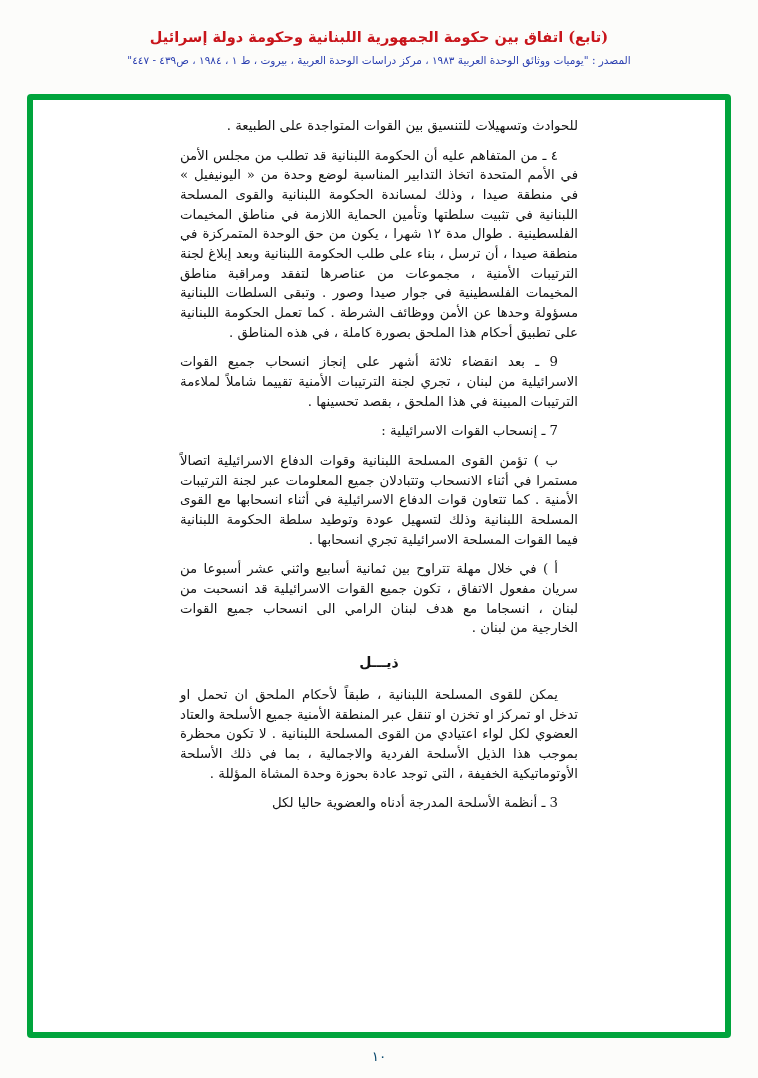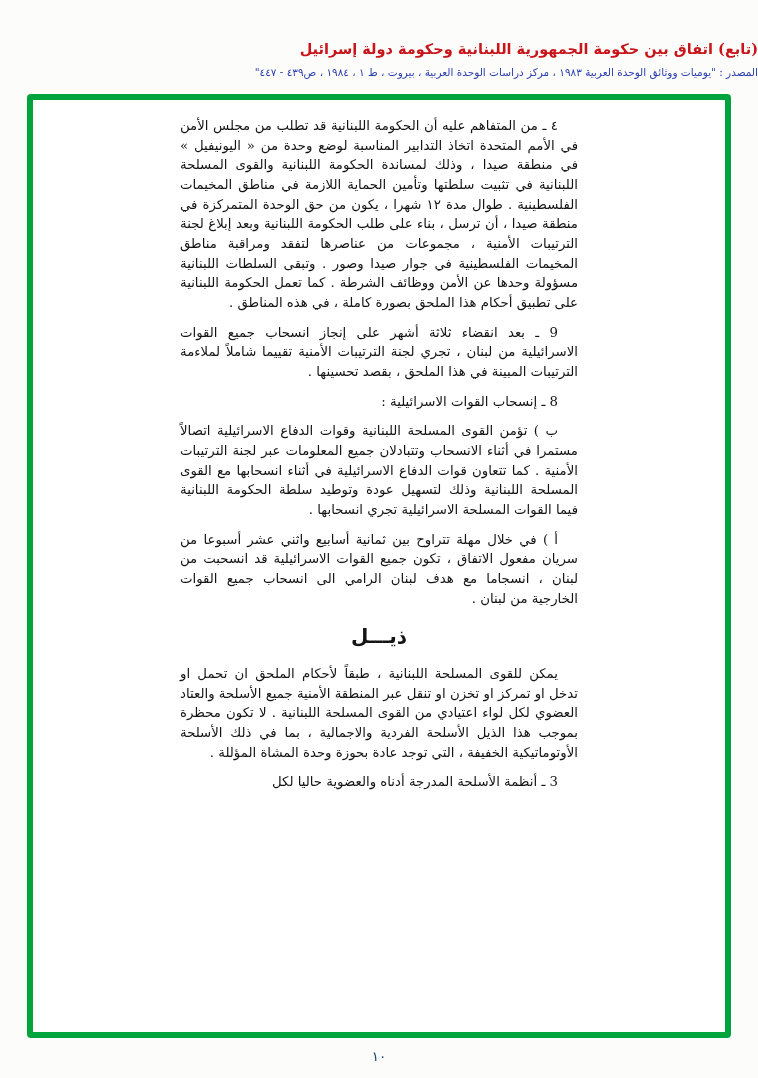--- a/index.html
+++ b/index.html
@@ -8,21 +8,22 @@
   }
   body {
     width: 758px;
     height: 1078px;
     position: relative;
     background: #fcfcfa;
     font-family: "DejaVu Serif", "DejaVu Sans", serif;
     overflow: hidden;
   }
   .doc-header {
-    padding-top: 40px;
+    padding-top: 28px;
+    text-align: center;
     direction: rtl;
   }
   .doc-title {
     color: #c8151b;
     font-weight: bold;
     font-size: 14.5px;
     letter-spacing: 0.2px;
   }
   .doc-source {
     color: #2b3fb0;
@@ -57,21 +58,21 @@
   }
   .doc-body p.subhead {
     text-indent: 20px;
     margin-top: 4px;
   }
   .doc-body p.center-head {
     text-align: center;
     font-weight: bold;
     text-indent: 0;
     margin: 14px 0 12px 0;
-    font-size: 20px;
+    font-size: 14px;
   }
   .page-number {
     position: absolute;
     top: 1048px;
     left: 0;
     width: 100%;
     text-align: center;
     font-size: 13.5px;
     color: #0c4a6e;
     direction: rtl;
@@ -80,23 +81,24 @@
 </head>
 <body>
 
 <div class="doc-header">
   <div class="doc-title">(تابع) اتفاق بين حكومة الجمهورية اللبنانية وحكومة دولة إسرائيل</div>
   <div class="doc-source">المصدر :  "يوميات ووثائق الوحدة العربية ١٩٨٣ ، مركز دراسات الوحدة العربية ، بيروت ، ط ١ ، ١٩٨٤ ، ص٤٣٩ - ٤٤٧"</div>
 </div>
 
 <div class="green-frame">
   <div class="doc-body">
+    <p>للحوادث وتسهيلات للتنسيق بين القوات المتواجدة على الطبيعة .</p>
     <p class="indent">٤ ـ من المتفاهم عليه أن الحكومة اللبنانية قد تطلب من مجلس الأمن في الأمم المتحدة اتخاذ التدابير المناسبة لوضع وحدة من « اليونيفيل » في منطقة صيدا ، وذلك لمساندة الحكومة اللبنانية والقوى المسلحة اللبنانية في تثبيت سلطتها وتأمين الحماية اللازمة في مناطق المخيمات الفلسطينية . طوال مدة ١٢ شهرا ، يكون من حق الوحدة المتمركزة في منطقة صيدا ، أن ترسل ، بناء على طلب الحكومة اللبنانية وبعد إبلاغ لجنة الترتيبات الأمنية ، مجموعات من عناصرها لتفقد ومراقبة مناطق المخيمات الفلسطينية في جوار صيدا وصور . وتبقى السلطات اللبنانية مسؤولة وحدها عن الأمن ووظائف الشرطة . كما تعمل الحكومة اللبنانية على تطبيق أحكام هذا الملحق بصورة كاملة ، في هذه المناطق .</p>
     <p class="indent">9 ـ بعد انقضاء ثلاثة أشهر على إنجاز انسحاب جميع القوات الاسرائيلية من لبنان ، تجري لجنة الترتيبات الأمنية تقييما شاملاً لملاءمة الترتيبات المبينة في هذا الملحق ، بقصد تحسينها .</p>
-    <p class="subhead">8 ـ إنسحاب القوات الاسرائيلية :</p>
+    <p class="subhead">7 ـ إنسحاب القوات الاسرائيلية :</p>
     <p class="indent">ب ) تؤمن القوى المسلحة اللبنانية وقوات الدفاع الاسرائيلية اتصالاً مستمرا في أثناء الانسحاب وتتبادلان جميع المعلومات عبر لجنة الترتيبات الأمنية . كما تتعاون قوات الدفاع الاسرائيلية في أثناء انسحابها مع القوى المسلحة اللبنانية وذلك لتسهيل عودة وتوطيد سلطة الحكومة اللبنانية فيما القوات المسلحة الاسرائيلية تجري انسحابها .</p>
     <p class="indent">أ ) في خلال مهلة تتراوح بين ثمانية أسابيع واثني عشر أسبوعا من سريان مفعول الاتفاق ، تكون جميع القوات الاسرائيلية قد انسحبت من لبنان ، انسجاما مع هدف لبنان الرامي الى انسحاب جميع القوات الخارجية من لبنان .</p>
     <p class="center-head">ذيـــل</p>
     <p class="indent">يمكن للقوى المسلحة اللبنانية ، طبقاً لأحكام الملحق ان تحمل او تدخل او تمركز او تخزن او تنقل عبر المنطقة الأمنية جميع الأسلحة والعتاد العضوي لكل لواء اعتيادي من القوى المسلحة اللبنانية . لا تكون محظرة بموجب هذا الذيل الأسلحة الفردية والاجمالية ، بما في ذلك الأسلحة الأوتوماتيكية الخفيفة ، التي توجد عادة بحوزة وحدة المشاة المؤللة .</p>
     <p class="indent">3 ـ أنظمة الأسلحة المدرجة أدناه والعضوية حاليا لكل</p>
   </div>
 </div>
 
 <div class="page-number">١٠</div>
 

